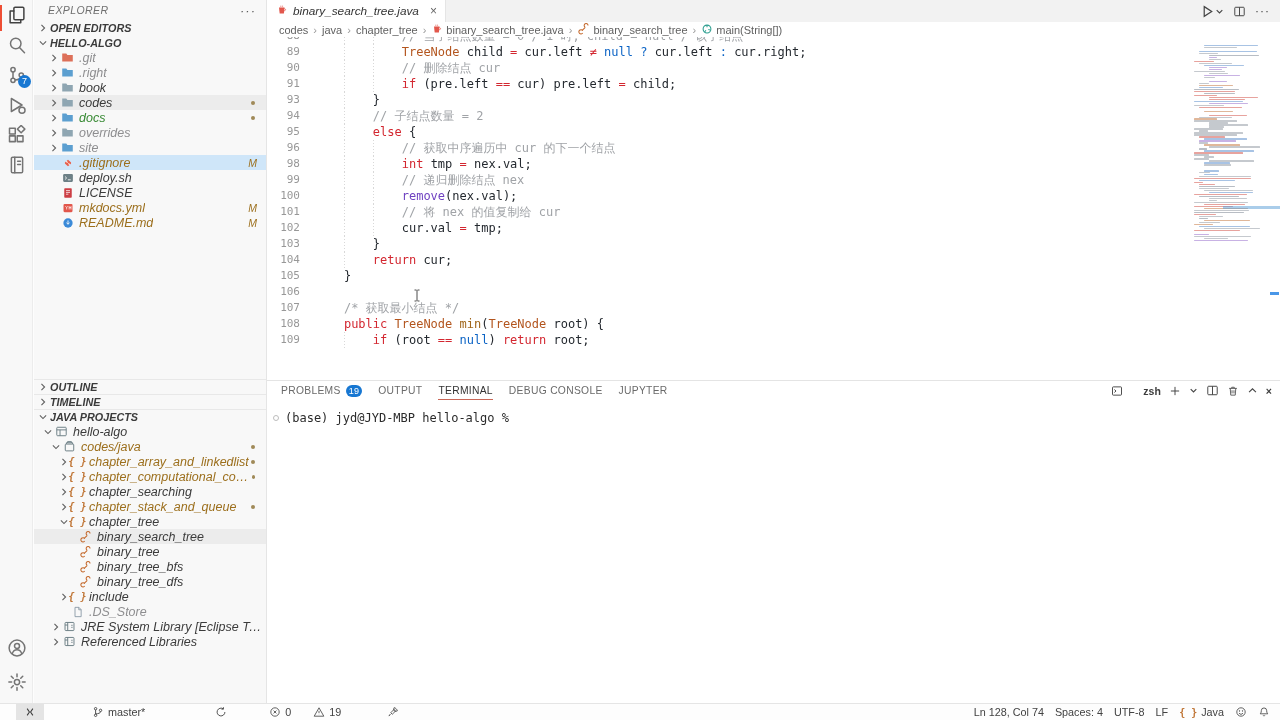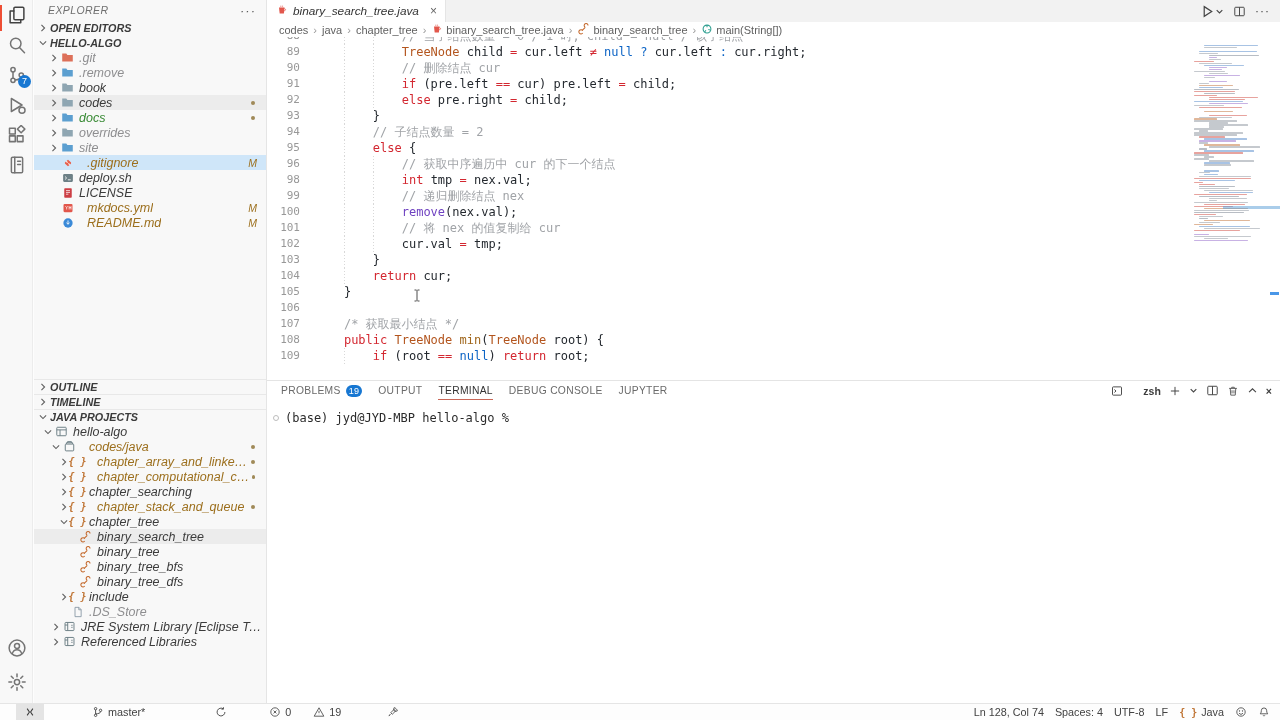--- a/index.html
+++ b/index.html
@@ -29,21 +29,21 @@
     color:#3b3b3b; padding-left:2px; cursor:pointer; }
   .sec .chev { width:14px; display:flex; justify-content:center; }
   .sec.bordered { border-top:1px solid #e8e8e8; }
   .row { height:15px; display:flex; align-items:center; cursor:pointer; white-space:nowrap; }
   .row .chev { width:12px; display:flex; justify-content:center; flex:none; }
   .row .ficon { width:15px; display:flex; justify-content:center; margin-right:4px; flex:none; }
   .row .lbl { overflow:hidden; text-overflow:ellipsis; }
   .row.selected { background:#cfe6f9; }
   .row.hover { background:#ececec; }
   .txt-normal { color:#3b3b3b; } .txt-ignored { color:#8e8e90; }
-  .txt-modified { color:#9c6f1d;margin-left:8px; } .txt-added { color:#388a34; }
+  .txt-modified { color:#9c6f1d; } .txt-added { color:#388a34; }
   .m-badge { margin-left:auto; margin-right:9px; color:#9c6f1d; font-size:10.5px; }
   .dot { margin-left:auto; margin-right:11px; width:4px; height:4px; border-radius:50%; background:#a08a58; }
   .braces-ic { color:#bf7434; font-weight:bold; font-size:10px; font-family:"DejaVu Sans Mono",monospace; }
   #lower-sections { position:absolute; left:0; top:379px; width:100%; }
 
   
   .main { position:absolute; left:267px; top:0; width:1013px; height:703px; background:#fff; }
   .tabbar { position:absolute; left:0; top:0; width:100%; height:22px; background:#f2f2f2;
     display:flex; align-items:stretch; }
   .tab { background:#fff; display:flex; align-items:center; padding:0 8px 0 9px; gap:5px;
@@ -207,21 +207,21 @@
           <span class="chev">
             <svg width="10" height="10" viewBox="0 0 16 16" fill="none" stroke="#616161" stroke-width="1.8">
               <path d="M5.5 3l5 5-5 5"></path>
             </svg>
           </span>
           <span class="ficon">
             <svg width="13" height="13" viewBox="0 0 16 16">
               <path d="M1.5 3.2h5l1.4 1.8h6.6v7.8H1.5z" fill="#5c9fd0"></path>
             </svg>
           </span>
-          <span class="lbl txt-ignored">.remove</span>
+          <span class="lbl txt-ignored">.right</span>
         </div>
         <div class="row" style="padding-left: 14px;">
           <span class="chev">
             <svg width="10" height="10" viewBox="0 0 16 16" fill="none" stroke="#616161" stroke-width="1.8">
               <path d="M5.5 3l5 5-5 5"></path>
             </svg>
           </span>
           <span class="ficon">
             <svg width="13" height="13" viewBox="0 0 16 16">
               <path d="M1.5 3.2h5l1.4 1.8h6.6v7.8H1.5z" fill="#8fa6b2"></path>
@@ -616,21 +616,20 @@
             </svg></span>
           <span>main(String[])</span>
         </span>
       </div>
     <div class="editor">
       <div class="code" id="code">
           <div class="line"><span class="lnum">88</span><span class="lbody"><span class="ind">    </span><span class="ind g">    </span><span class="ind g">    </span><span class="tk-c">// 当子结点数量 = 0 / 1 时, child = null / 该子结点</span></span></div>
           <div class="line"><span class="lnum">89</span><span class="lbody"><span class="ind">    </span><span class="ind g">    </span><span class="ind g">    </span><span class="tk-t">TreeNode</span><span class="tk-d"> child </span><span class="tk-o">=</span><span class="tk-d"> cur.left </span><span class="tk-o">≠</span><span class="tk-d"> </span><span class="tk-n">null</span><span class="tk-d"> </span><span class="tk-b">?</span><span class="tk-d"> cur.left </span><span class="tk-b">:</span><span class="tk-d"> cur.right;</span></span></div>
           <div class="line"><span class="lnum">90</span><span class="lbody"><span class="ind">    </span><span class="ind g">    </span><span class="ind g">    </span><span class="tk-c">// 删除结点 cur</span></span></div>
           <div class="line"><span class="lnum">91</span><span class="lbody"><span class="ind">    </span><span class="ind g">    </span><span class="ind g">    </span><span class="tk-k">if</span><span class="tk-d"> (pre.left </span><span class="tk-o">==</span><span class="tk-d"> cur) pre.left </span><span class="tk-o">=</span><span class="tk-d"> child;</span></span></div>
-          <div class="line"><span class="lnum">92</span><span class="lbody"><span class="ind">    </span><span class="ind g">    </span><span class="ind g">    </span><span class="tk-k">else</span><span class="tk-d"> pre.right </span><span class="tk-o">=</span><span class="tk-d"> child;</span></span></div>
           <div class="line"><span class="lnum">93</span><span class="lbody"><span class="ind">    </span><span class="ind g">    </span><span class="tk-d">}</span></span></div>
           <div class="line"><span class="lnum">94</span><span class="lbody"><span class="ind">    </span><span class="ind g">    </span><span class="tk-c">// 子结点数量 = 2</span></span></div>
           <div class="line"><span class="lnum">95</span><span class="lbody"><span class="ind">    </span><span class="ind g">    </span><span class="tk-k">else</span><span class="tk-d"> {</span></span></div>
           <div class="line"><span class="lnum">96</span><span class="lbody"><span class="ind">    </span><span class="ind g">    </span><span class="ind g">    </span><span class="tk-c">// 获取中序遍历中 cur 的下一个结点</span></span></div>
           <div class="line"><span class="lnum">98</span><span class="lbody"><span class="ind">    </span><span class="ind g">    </span><span class="ind g">    </span><span class="tk-k">int</span><span class="tk-d"> tmp </span><span class="tk-o">=</span><span class="tk-d"> nex.val;</span></span></div>
           <div class="line"><span class="lnum">99</span><span class="lbody"><span class="ind">    </span><span class="ind g">    </span><span class="ind g">    </span><span class="tk-c">// 递归删除结点 nex</span></span></div>
           <div class="line"><span class="lnum">100</span><span class="lbody"><span class="ind">    </span><span class="ind g">    </span><span class="ind g">    </span><span class="tk-f">remove</span><span class="tk-d">(nex.val);</span></span></div>
           <div class="line"><span class="lnum">101</span><span class="lbody"><span class="ind">    </span><span class="ind g">    </span><span class="ind g">    </span><span class="tk-c">// 将 nex 的值复制给 cur</span></span></div>
           <div class="line"><span class="lnum">102</span><span class="lbody"><span class="ind">    </span><span class="ind g">    </span><span class="ind g">    </span><span class="tk-d">cur.val </span><span class="tk-o">=</span><span class="tk-d"> tmp;</span></span></div>
           <div class="line"><span class="lnum">103</span><span class="lbody"><span class="ind">    </span><span class="ind g">    </span><span class="tk-d">}</span></span></div>

